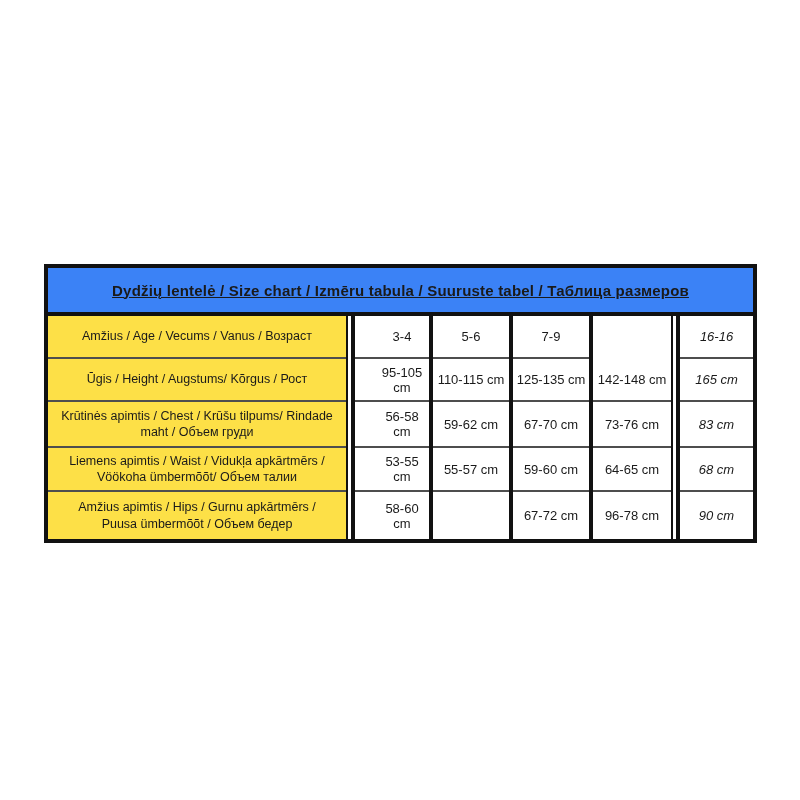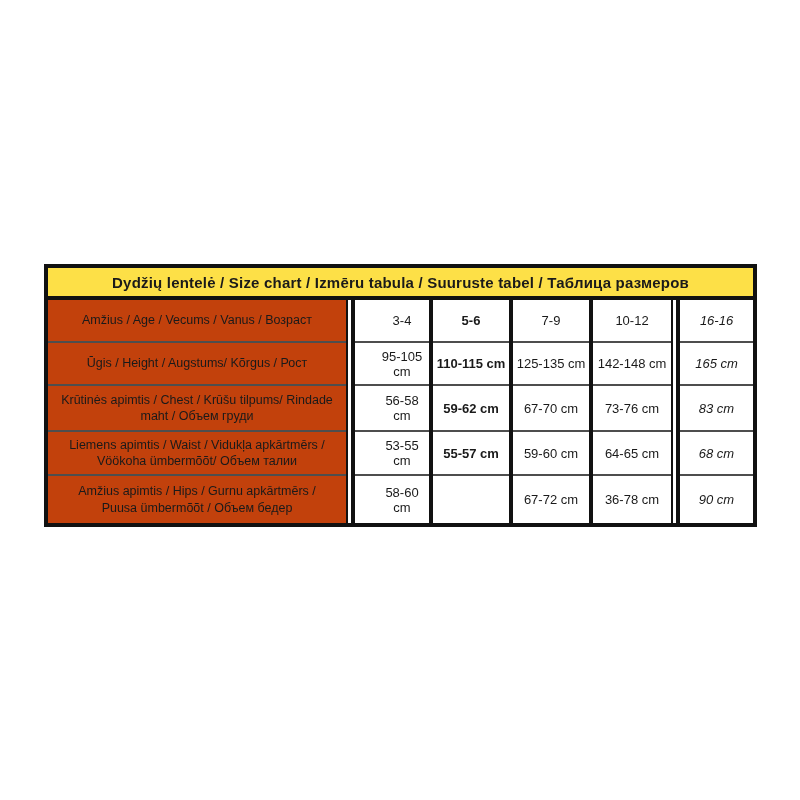--- a/index.html
+++ b/index.html
@@ -11,28 +11,29 @@
     color: #1a1a1a;
   }
   .size-table {
     position: absolute;
     left: 44px; top: 264px;
     border: 4px solid #111111;
     background: #ffffff;
   }
   .tbl-header {
     box-sizing: border-box;
-    height: 32px;
+    height: 48px;
     border-bottom: 4px solid #111111;
-    background: #fde047;
+    background: #3b82f6;
     display: flex; align-items: center; justify-content: center;
     font-weight: bold;
     font-size: 15px;
     letter-spacing: 0.2px;
     white-space: nowrap;
+    text-decoration: underline;
   }
   .tbl-body {
     display: grid;
     grid-template-columns: 298px 2px 3px 4px 74px 4px 76px 4px 76px 4px 78px 2px 3px 4px 73px;
     grid-template-rows: 43px 43px 46px 44px 47px;
     background: #ffffff;
   }
   .vline { background: #111111; grid-row: 1 / 6; }
   .vA { grid-column: 2; }
   .vB { grid-column: 4; }
@@ -42,27 +43,27 @@
   .vF { grid-column: 12; }
   .vG { grid-column: 14; }
   .cell {
     display: flex; align-items: center; justify-content: center;
     text-align: center;
     box-sizing: border-box;
     font-size: 13px;
   }
   .lab {
     grid-column: 1;
-    background: #c2410c;
+    background: #fde047;
     padding: 2px 12px;
     line-height: 1.32;
     font-size: 12.5px;
   }
   .cv1 { grid-column: 5; padding-left: 20px; }
-  .cv2 { grid-column: 7; font-weight: bold; }
+  .cv2 { grid-column: 7; }
   .cv3 { grid-column: 9; }
   .cv4 { grid-column: 11; }
   .cv5 { grid-column: 15; font-style: italic; }
   .r1 { grid-row: 1; }
   .r2 { grid-row: 2; }
   .r3 { grid-row: 3; }
   .r4 { grid-row: 4; }
   .r5 { grid-row: 5; }
   .cell.r1, .cell.r2, .cell.r3, .cell.r4 { border-bottom: 2px solid #4e4e4e; }
 </style>
@@ -78,21 +79,20 @@
     <div class="vline vC"></div>
     <div class="vline vD"></div>
     <div class="vline vE"></div>
     <div class="vline vF"></div>
     <div class="vline vG"></div>
 
     <div class="cell lab r1">Amžius / Age / Vecums / Vanus / Возраст</div>
     <div class="cell cv1 r1">3-4</div>
     <div class="cell cv2 r1">5-6</div>
     <div class="cell cv3 r1">7-9</div>
-    <div class="cell cv4 r1">10-12</div>
     <div class="cell cv5 r1">16-16</div>
 
     <div class="cell lab r2">Ūgis / Height / Augstums/ Kõrgus / Рост</div>
     <div class="cell cv1 r2">95-105 cm</div>
     <div class="cell cv2 r2">110-115 cm</div>
     <div class="cell cv3 r2">125-135 cm</div>
     <div class="cell cv4 r2">142-148 cm</div>
     <div class="cell cv5 r2">165 cm</div>
 
     <div class="cell lab r3">Krūtinės apimtis / Chest / Krūšu tilpums/ Rindade maht / Объем груди</div>
@@ -105,17 +105,17 @@
     <div class="cell lab r4">Liemens apimtis / Waist / Vidukļa apkārtmērs / Vöökoha ümbermõõt/ Объем талии</div>
     <div class="cell cv1 r4">53-55 cm</div>
     <div class="cell cv2 r4">55-57 cm</div>
     <div class="cell cv3 r4">59-60 cm</div>
     <div class="cell cv4 r4">64-65 cm</div>
     <div class="cell cv5 r4">68 cm</div>
 
     <div class="cell lab r5">Amžius apimtis / Hips / Gurnu apkārtmērs / Puusa ümbermõõt / Объем бедер</div>
     <div class="cell cv1 r5">58-60 cm</div>
     <div class="cell cv3 r5">67-72 cm</div>
-    <div class="cell cv4 r5">36-78 cm</div>
+    <div class="cell cv4 r5">96-78 cm</div>
     <div class="cell cv5 r5">90 cm</div>
 
   </div>
 </div>
 
 </body></html>

